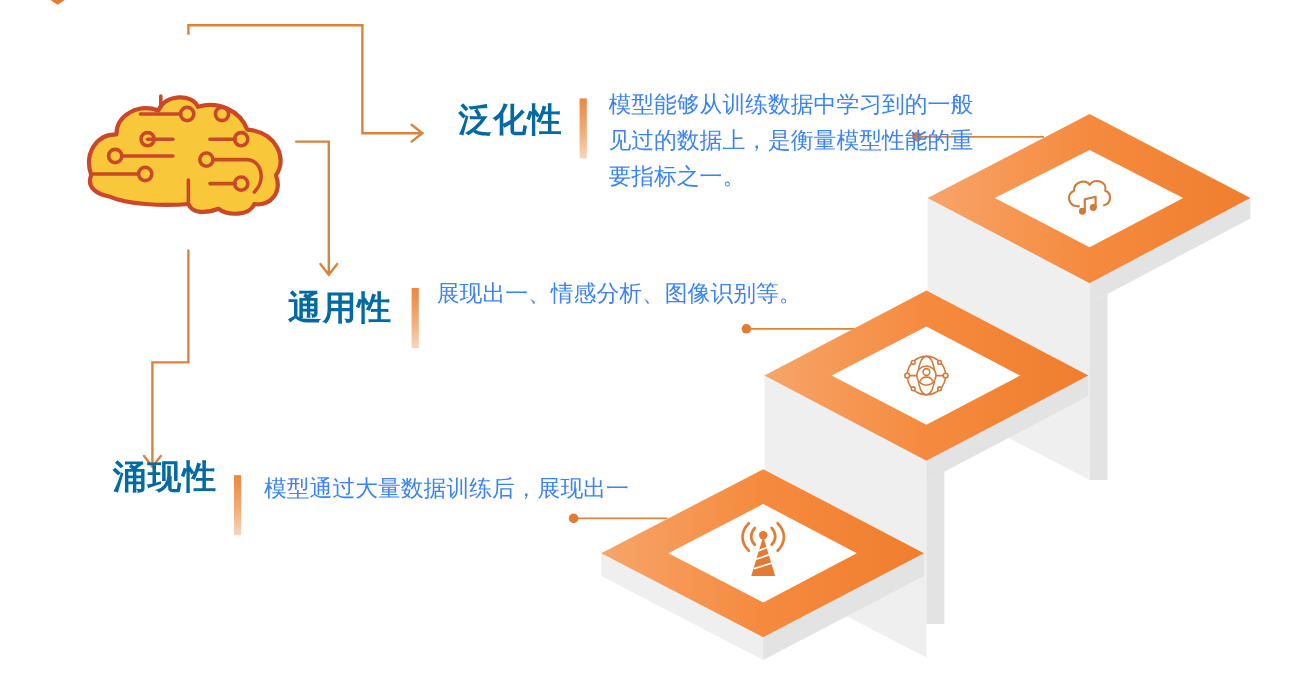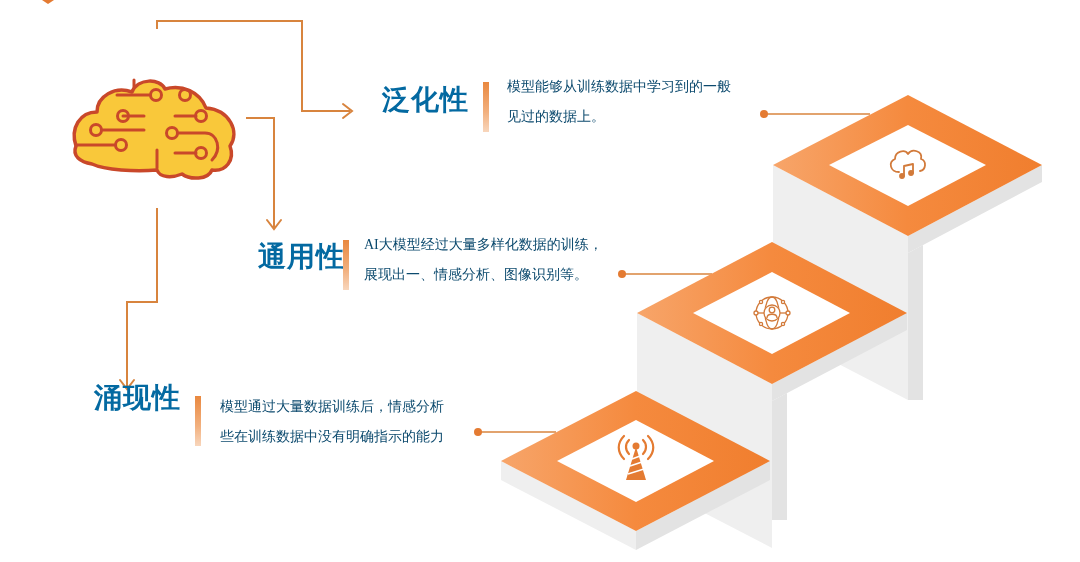--- a/index.html
+++ b/index.html
@@ -2,21 +2,21 @@
 <html><head>
 <meta charset="utf-8">
 <style>
   html, body { margin: 0; padding: 0; background: #ffffff; }
   body { width: 1080px; height: 562px; position: relative; overflow: hidden;
          font-family: "DejaVu Sans", "Liberation Sans", sans-serif; }
   .heading { position: absolute; font-weight: bold; font-size: 28px; color: #0369a1;
              letter-spacing: 1px; line-height: 1; white-space: nowrap; }
   .vbar { position: absolute; width: 6px;
           background: linear-gradient(to bottom, #E9883F 0%, #F2B07E 60%, #F8D6BC 100%); }
-  .desc { position: absolute; font-size: 14px; color: #0c4a6e; line-height: 30px; font-family: Liberation Serif, serif; }
+  .desc { position: absolute; font-size: 19px; color: #3b82f6; line-height: 30px; }
   .desc div { white-space: nowrap; }
   svg { position: absolute; left: 0; top: 0; }
 </style>
 </head>
 <body>
 
 <svg width="1080" height="562" viewBox="0 0 1080 562">
   <defs>
     <linearGradient id="og" x1="0" y1="0" x2="1" y2="0">
       <stop offset="0" stop-color="#F7A56A"></stop>
@@ -132,28 +132,27 @@
       <line x1="175" y1="153" x2="196" y2="153"></line>
       <circle cx="201" cy="153" r="5.5"></circle>
     </g>
   </g>
 </svg>
 
 <div class="heading" style="left:382px; top:86px;">泛化性</div>
 <div class="vbar" style="left:483px; top:82px; height:50px;"></div>
 <div class="desc" style="left:507px; top:72px;">
   <div>模型能够从训练数据中学习到的一般</div>
-  <div>见过的数据上。</div>
+  <div>见过的数据上，是衡量模型性能的重</div>
+  <div>要指标之一。</div>
 </div>
 
-<div class="heading" style="left:258px; top:243px;">通用性</div>
+<div class="heading" style="left:240px; top:243px;">通用性</div>
 <div class="vbar" style="left:343px; top:240px; height:50px;"></div>
 <div class="desc" style="left:364px; top:230px;">
-  <div>AI大模型经过大量多样化数据的训练，</div>
   <div>展现出一、情感分析、图像识别等。</div>
 </div>
 
 <div class="heading" style="left:94px; top:384px;">涌现性</div>
 <div class="vbar" style="left:195px; top:396px; height:50px;"></div>
 <div class="desc" style="left:220px; top:392px;">
-  <div>模型通过大量数据训练后，情感分析</div>
-  <div>些在训练数据中没有明确指示的能力</div>
+  <div>模型通过大量数据训练后，展现出一</div>
 </div>
 
 </body></html>

